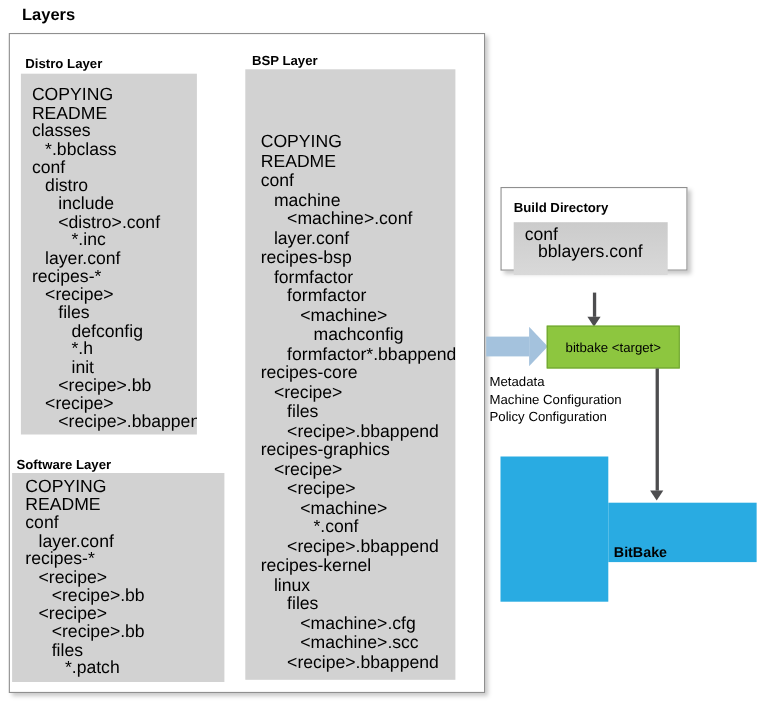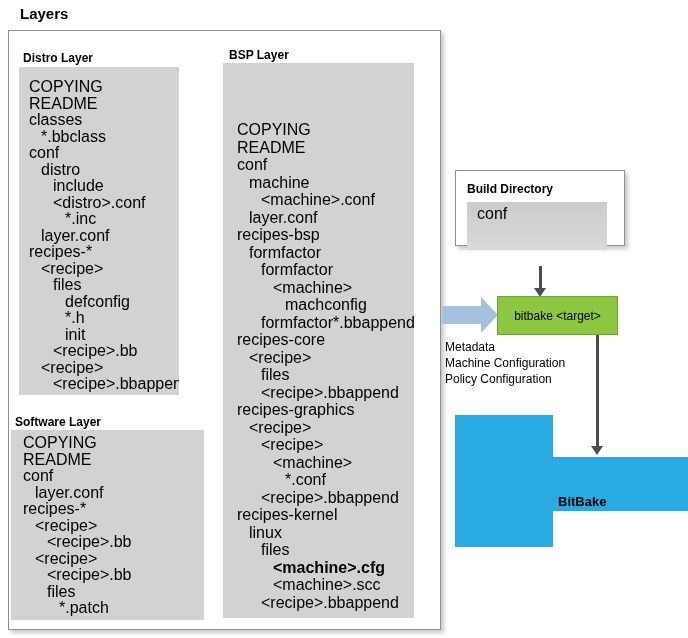--- a/index.html
+++ b/index.html
@@ -195,21 +195,21 @@
       <div class="tree-line" style="padding-left: 24px;">&lt;recipe&gt;.bbappend</div>
       <div class="tree-line" style="padding-left: 0px;">recipes-graphics</div>
       <div class="tree-line" style="padding-left: 12px;">&lt;recipe&gt;</div>
       <div class="tree-line" style="padding-left: 24px;">&lt;recipe&gt;</div>
       <div class="tree-line" style="padding-left: 36px;">&lt;machine&gt;</div>
       <div class="tree-line" style="padding-left: 48px;">*.conf</div>
       <div class="tree-line" style="padding-left: 24px;">&lt;recipe&gt;.bbappend</div>
       <div class="tree-line" style="padding-left: 0px;">recipes-kernel</div>
       <div class="tree-line" style="padding-left: 12px;">linux</div>
       <div class="tree-line" style="padding-left: 24px;">files</div>
-      <div class="tree-line" style="padding-left: 36px; font-weight: bold;">&lt;machine&gt;.cfg</div>
+      <div class="tree-line" style="padding-left: 36px;">&lt;machine&gt;.cfg</div>
       <div class="tree-line" style="padding-left: 36px;">&lt;machine&gt;.scc</div>
       <div class="tree-line" style="padding-left: 24px;">&lt;recipe&gt;.bbappend</div>
     </div>
 
   <div class="abs layer-label software-label">Software Layer</div>
   <div class="abs tree-box software-box">
       <div class="tree-line" style="padding-left: 0px;">COPYING</div>
       <div class="tree-line" style="padding-left: 0px;">README</div>
       <div class="tree-line" style="padding-left: 0px;">conf</div>
       <div class="tree-line" style="padding-left: 12px;">layer.conf</div>
@@ -220,20 +220,21 @@
       <div class="tree-line" style="padding-left: 24px;">&lt;recipe&gt;.bb</div>
       <div class="tree-line" style="padding-left: 24px;">files</div>
       <div class="tree-line" style="padding-left: 36px;">*.patch</div>
     </div>
 </div>
 
 <div class="abs panel build-dir-panel">
   <div class="abs layer-label builddir-label">Build Directory</div>
   <div class="abs tree-box build-box">
       <div class="tree-line" style="padding-left: 0px;">conf</div>
+      <div class="tree-line" style="padding-left: 12px;">bblayers.conf</div>
     </div>
 </div>
 
 <div class="abs varrow varrow-1">
   <div class="shaft"></div>
   <div class="head"></div>
 </div>
 
 <div class="abs blue-arrow">
   <div class="shaft"></div>

